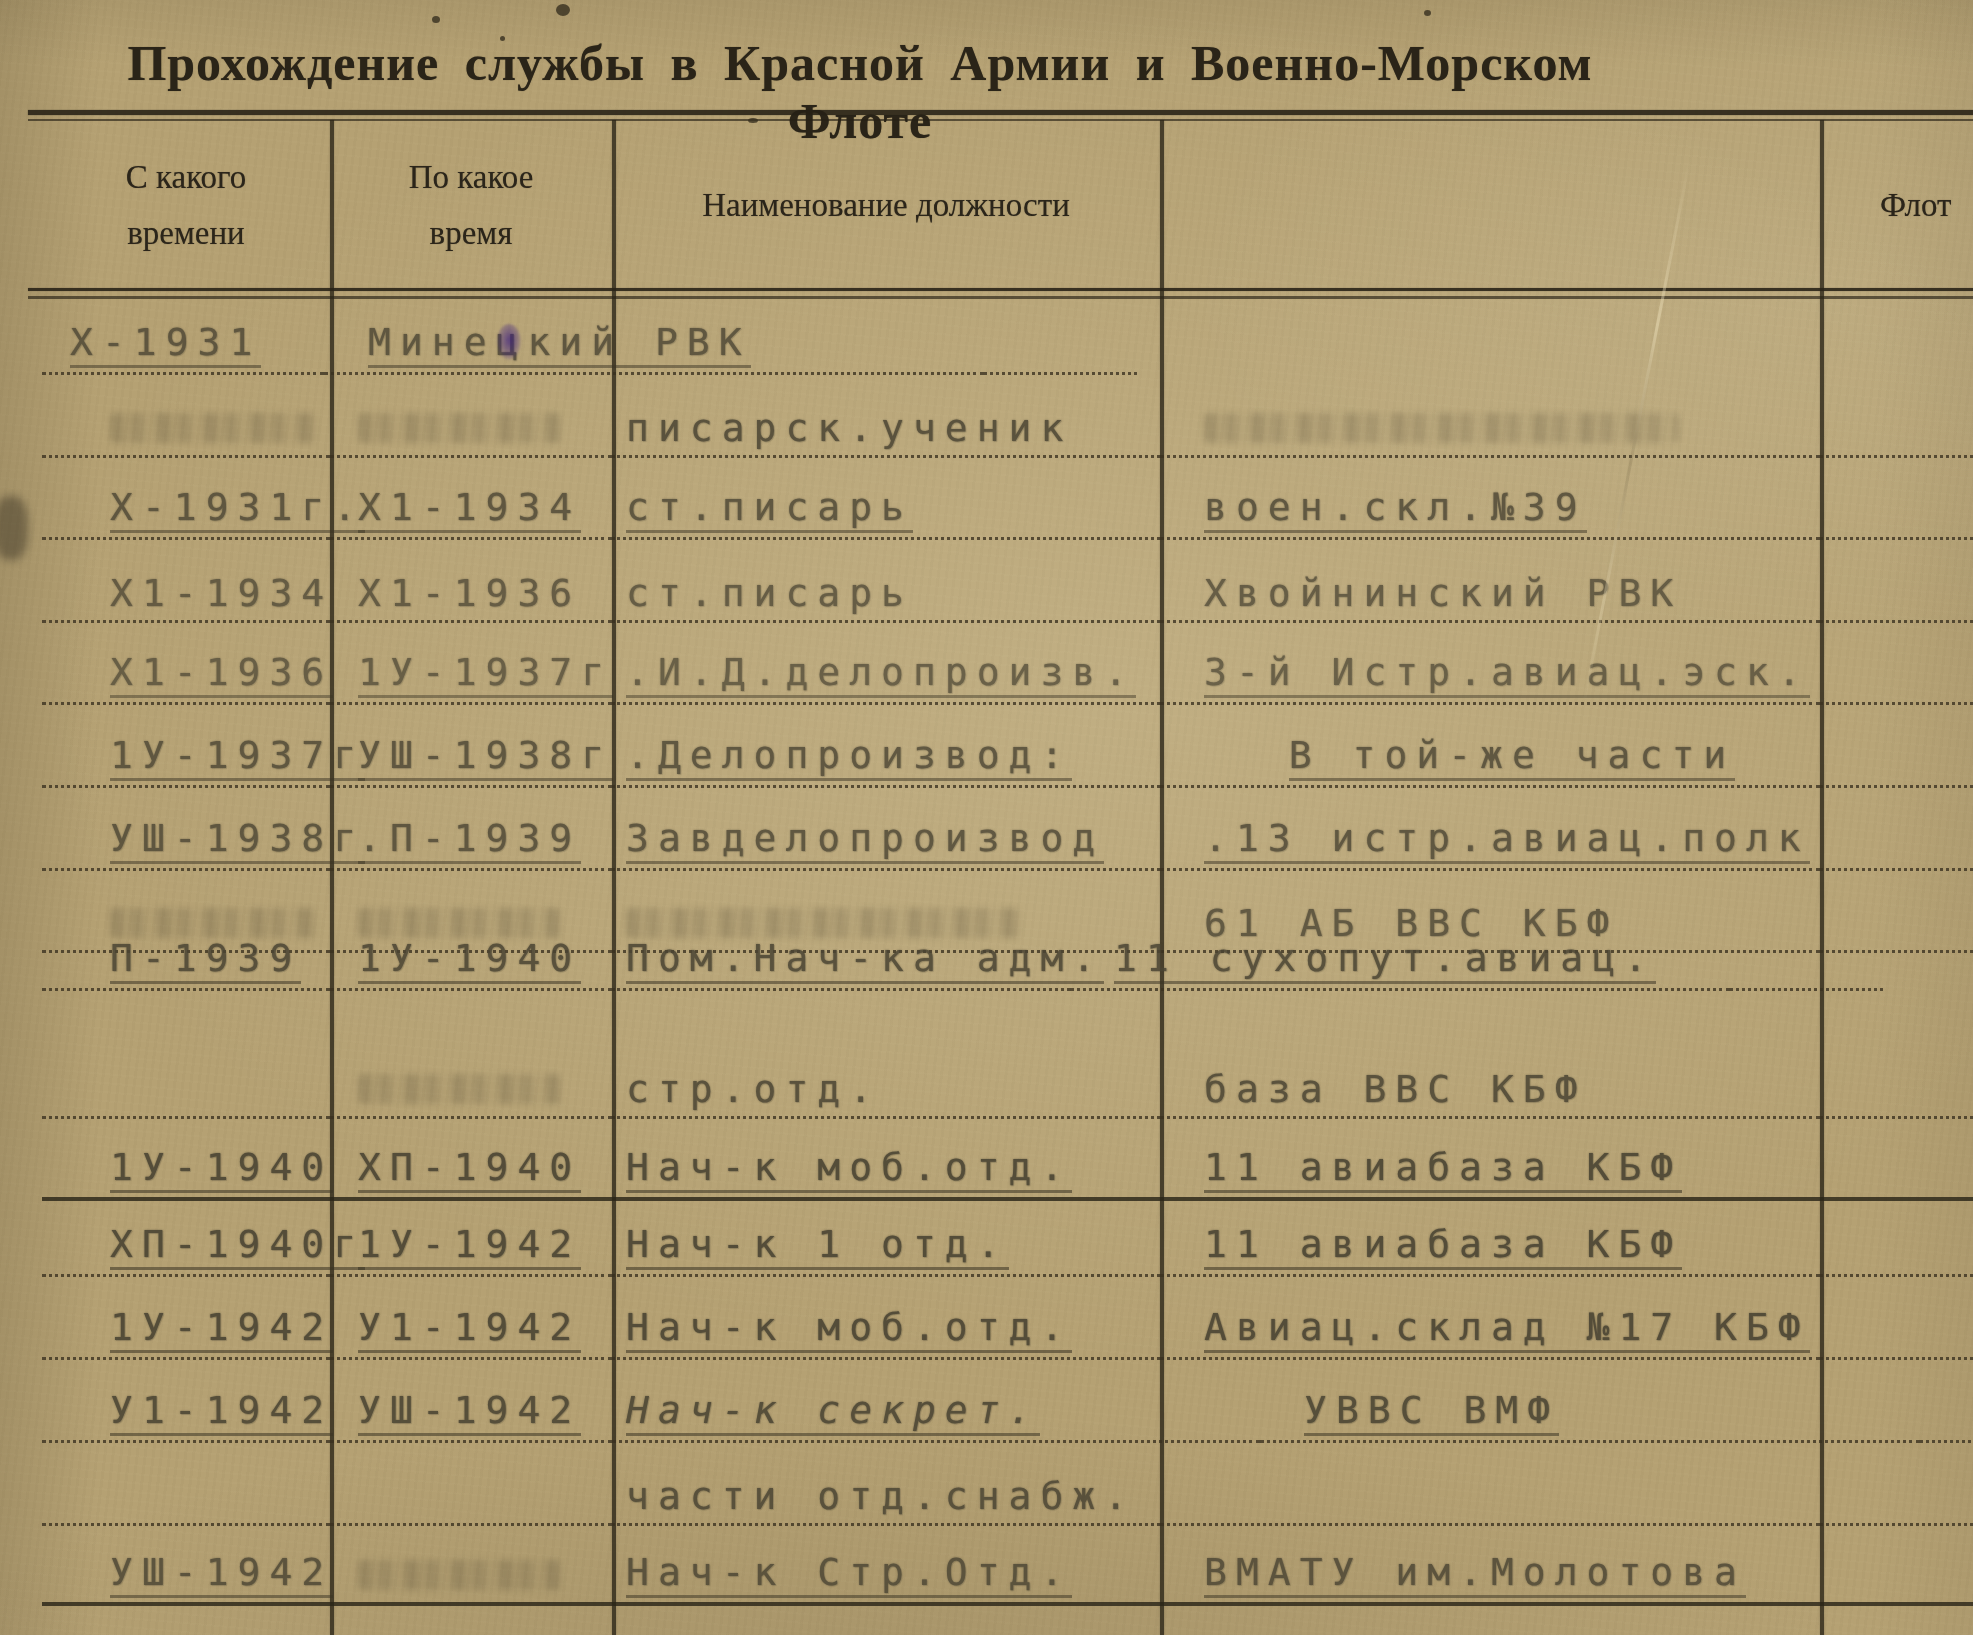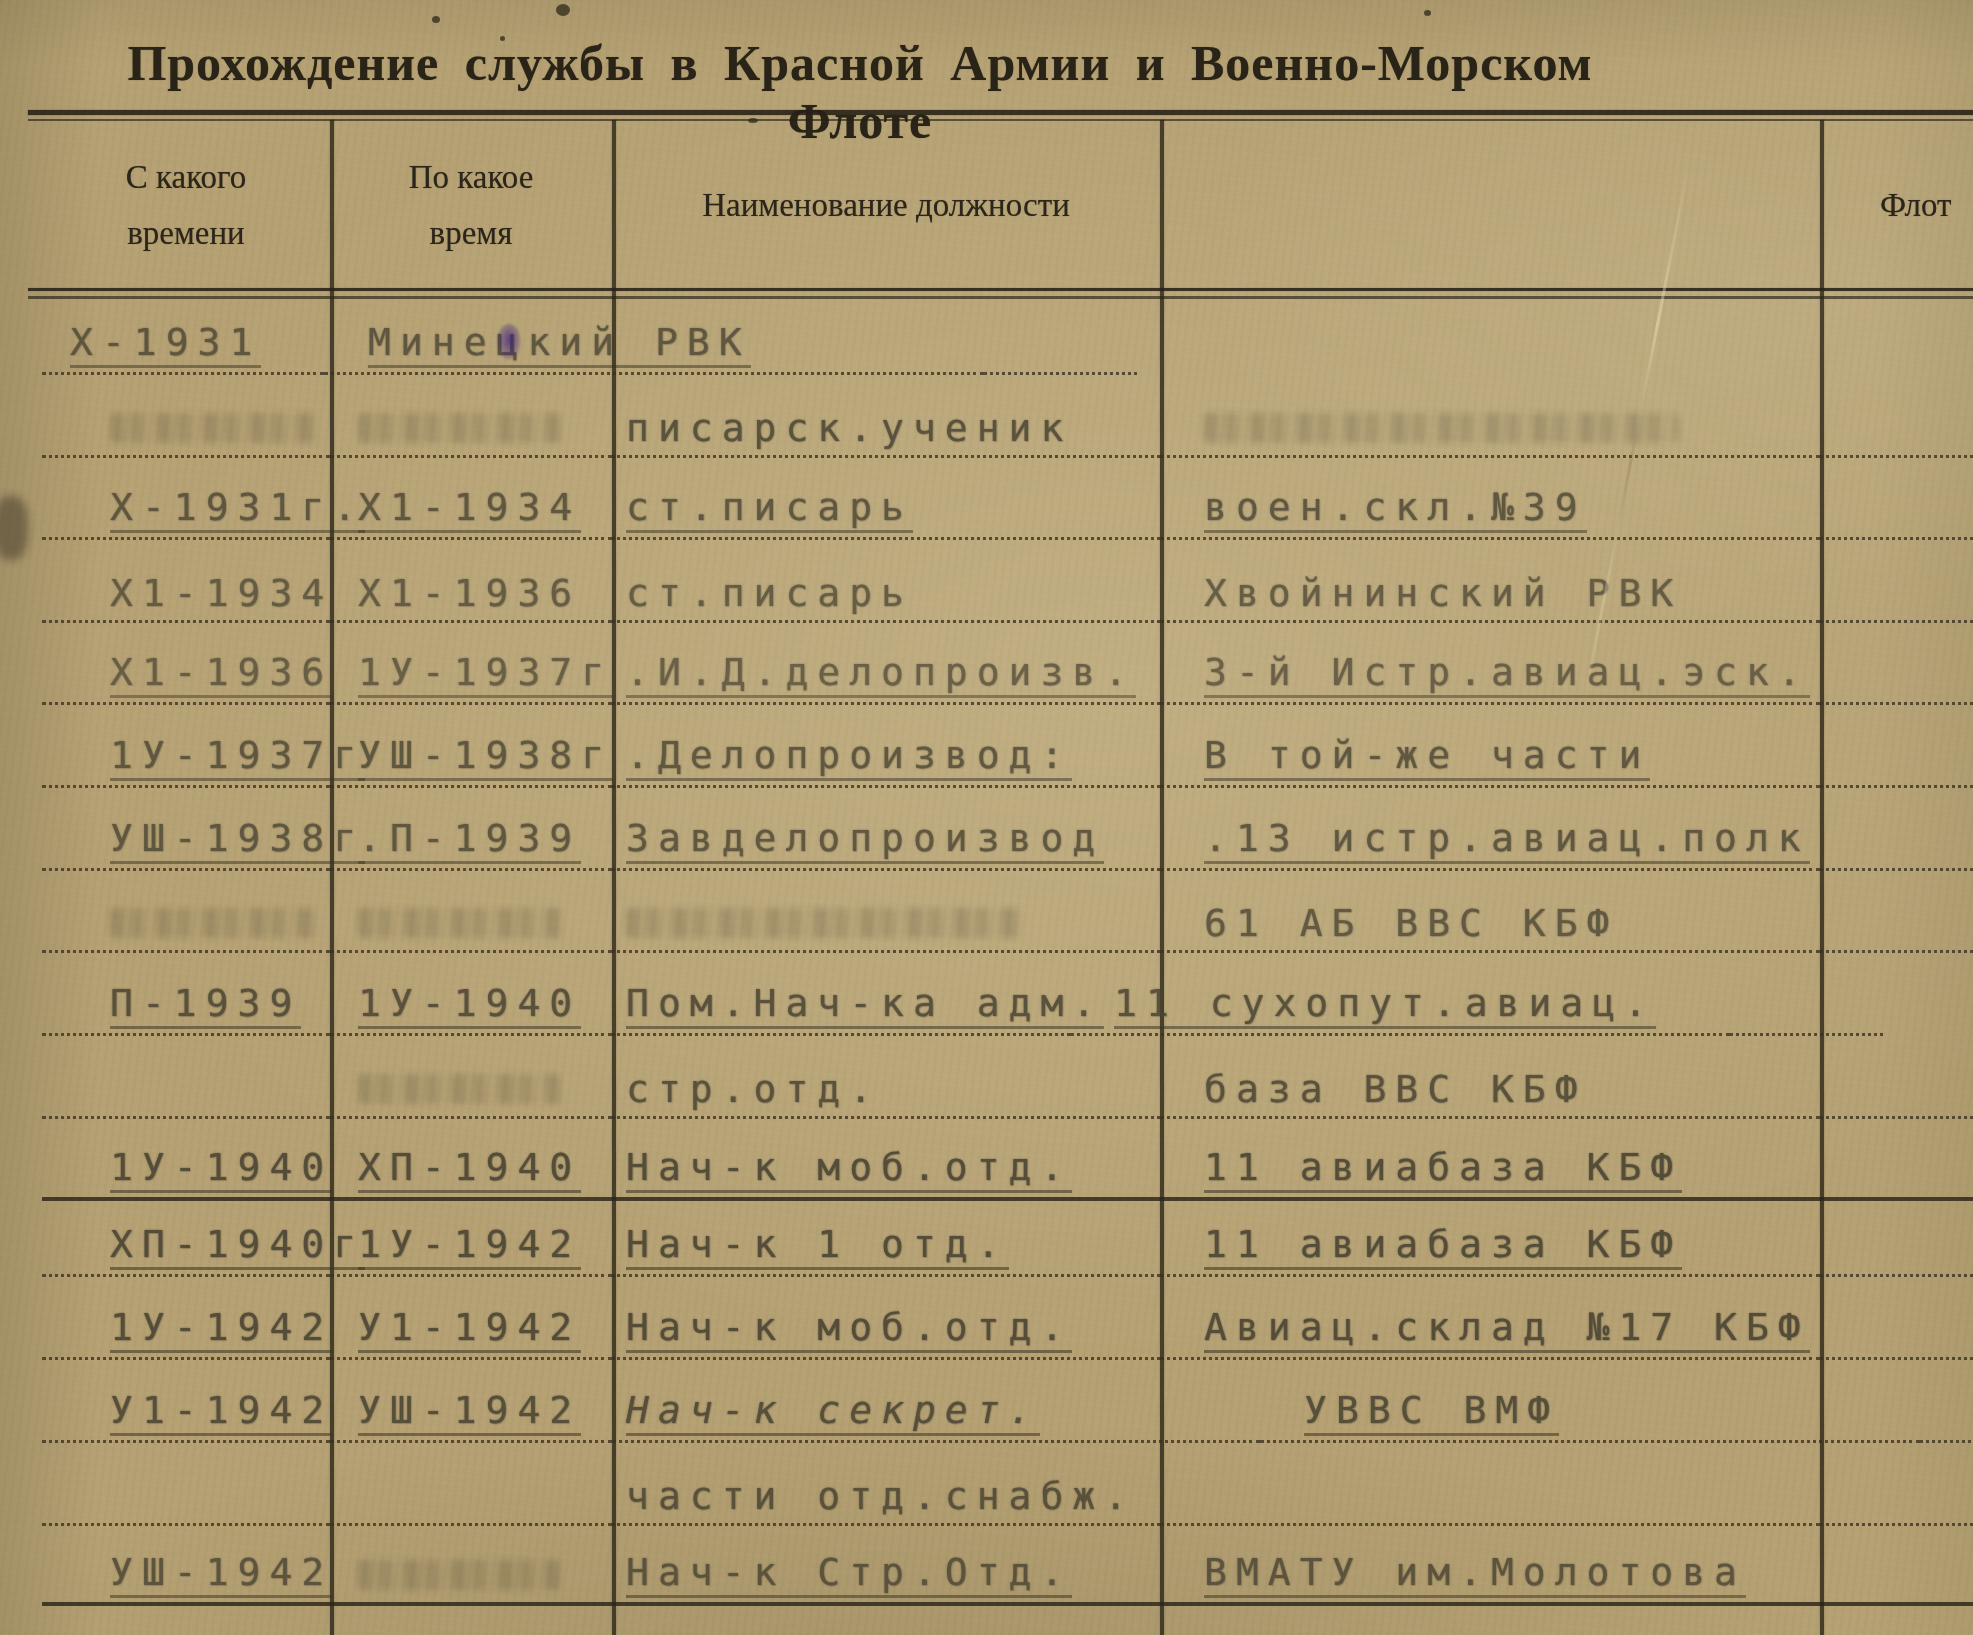--- a/index.html
+++ b/index.html
@@ -196,21 +196,21 @@
       <div class="row" style="top: 705px; height: 83px;">
         <div class="cell sep-dotted u" style="width: 288px; padding-left: 68px;">
           <span class="typed" style="opacity: 0.8;">1У-1937г</span>
         </div>
         <div class="cell sep-dotted u" style="width: 282px; padding-left: 28px;">
           <span class="typed" style="opacity: 0.8;">УШ-1938г</span>
         </div>
         <div class="cell sep-dotted u" style="width: 548px; padding-left: 14px;">
           <span class="typed" style="opacity: 0.8;">.Делопроизвод:</span>
         </div>
-        <div class="cell sep-dotted u" style="width: 660px; padding-left: 44px;">
+        <div class="cell sep-dotted u" style="width: 660px; padding-left: 44px; justify-content: center;">
           <span class="typed" style="opacity: 0.8;">В той-же части</span>
         </div>
         <div class="cell sep-dotted u" style="width: 153px; padding-left: 10px;"></div>
       </div>
       <div class="row" style="top: 788px; height: 83px;">
         <div class="cell sep-dotted u" style="width: 288px; padding-left: 68px;">
           <span class="typed" style="opacity: 0.8;">УШ-1938г</span>
         </div>
         <div class="cell sep-dotted u" style="width: 282px; padding-left: 28px;">
           <span class="typed" style="opacity: 0.8;">.П-1939</span>
@@ -231,21 +231,21 @@
           <div class="smudge" style="left: 28px;"></div>
         </div>
         <div class="cell sep-dotted" style="width: 548px; padding-left: 14px;">
           <div class="smudge" style="left: 14px;"></div>
         </div>
         <div class="cell sep-dotted" style="width: 660px; padding-left: 44px;">
           <span class="typed" style="opacity: 0.78;">61 АБ ВВС КБФ</span>
         </div>
         <div class="cell sep-dotted" style="width: 153px; padding-left: 10px;"></div>
       </div>
-      <div class="row" style="top: 953px; height: 83px;">
+      <div class="row" style="top: 908px; height: 83px;">
         <div class="cell sep-dotted u" style="width: 288px; padding-left: 68px;">
           <span class="typed" style="opacity: 0.86;">П-1939</span>
         </div>
         <div class="cell sep-dotted u" style="width: 282px; padding-left: 28px;">
           <span class="typed" style="opacity: 0.86;">1У-1940</span>
         </div>
         <div class="cell sep-dotted u" style="width: 458px; padding-left: 14px;">
           <span class="typed" style="opacity: 0.86;">Пом.Нач-ка адм.</span>
         </div>
         <div class="cell sep-dotted u" style="width: 660px; padding-left: 44px;">

